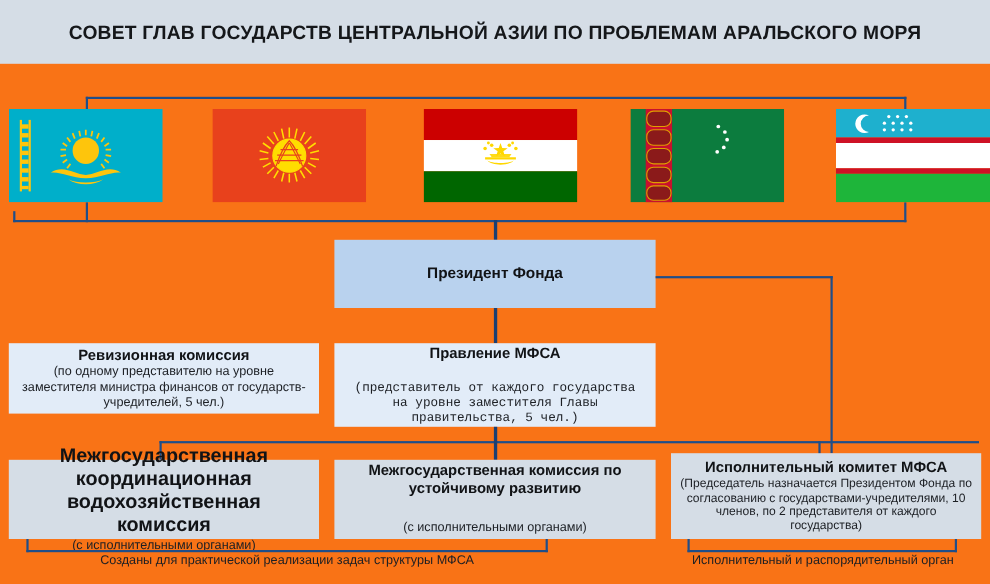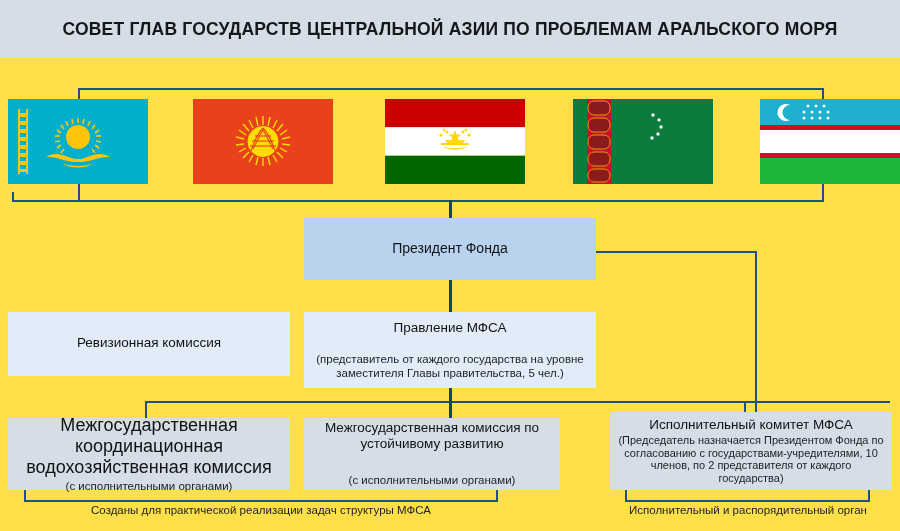--- a/index.html
+++ b/index.html
@@ -1,17 +1,17 @@
 <!DOCTYPE html>
 <html><head>
 <meta charset="utf-8">
 <style>
   html,body{margin:0;padding:0;background:#ffffff;}
   body{font-family:"Liberation Sans","DejaVu Sans",sans-serif;}
-  #root{position:relative;width:900px;height:531px;background:#fde047;overflow:hidden;}
+  #root{position:relative;width:900px;height:531px;background:#f97316;overflow:hidden;}
 
   
   .header-band{position:absolute;left:0;top:0;width:900px;height:58px;background:#d5dde6;}
   .header-title{position:absolute;left:0;top:0;width:900px;height:58px;
     display:flex;align-items:center;justify-content:center;
     font-size:17.5px;font-weight:bold;letter-spacing:.2px;color:#15171a;
     text-align:center;white-space:nowrap;}
 
   
   .flag{position:absolute;top:99px;width:140px;height:85px;overflow:hidden;}
@@ -19,21 +19,21 @@
 
   
   .ln{position:absolute;background:#1f4e89;}
   .lnh{height:2px;}
   .lnv{width:2px;}
   .lnv3{width:3px;background:#1b3f72;}
 
   
   .box{position:absolute;box-sizing:border-box;display:flex;flex-direction:column;
     align-items:center;justify-content:center;text-align:center;padding:6px 8px;}
-  .box .t{font-weight:normal;color:#111316;line-height:1.16;}
+  .box .t{font-weight:bold;color:#111316;line-height:1.16;}
   .box .s{color:#1c1f24;line-height:1.18;}
   .lvl2{background:#b9d2ee;}
   .lvl3{background:#e2ecf8;}
   .lvl4{background:#d5dde6;}
 
   .cap{position:absolute;text-align:center;color:#1c1f24;}
 </style>
 </head>
 <body>
 
@@ -214,39 +214,40 @@
     <div class="t" style="font-size:14px;margin-bottom:2px;">Президент Фонда</div>
   </div>
 
   <div class="ln lnv3" style="left:449px;top:280px;height:32px;"></div>
 
   <div class="ln lnh" style="left:596px;top:251px;width:161px;"></div>
   <div class="ln lnv" style="left:755px;top:251px;height:161px;"></div>
 
   <div class="box lvl3" style="left:8px;top:312px;width:282px;height:64px;">
     <div class="t" style="font-size:13.5px;margin-bottom:2px;">Ревизионная комиссия</div>
+    <div class="s" style="font-size:11.5px;max-width:258px;">(по одному представителю на уровне заместителя министра финансов от государств-учредителей, 5 чел.)</div>
   </div>
 
   <div class="box lvl3" style="left:304px;top:312px;width:292px;height:76px;">
     <div class="t" style="font-size:13.5px;margin-bottom:18px;text-align:center;">Правление МФСА</div>
-    <div class="s" style="font-size:11.5px;max-width:276px;">(представитель от каждого государства на уровне заместителя Главы правительства, 5 чел.)</div>
+    <div class="s" style="font-size:11.5px;max-width:276px;font-family:Liberation Mono, monospace;">(представитель от каждого государства на уровне заместителя Главы правительства, 5 чел.)</div>
   </div>
 
   <div class="ln lnv3" style="left:449px;top:388px;height:14px;"></div>
   <div class="ln lnh" style="left:145px;top:401px;width:745px;"></div>
   <div class="ln lnv" style="left:145px;top:401px;height:17px;"></div>
   <div class="ln lnv3" style="left:449px;top:401px;height:17px;"></div>
   <div class="ln lnv" style="left:744px;top:401px;height:17px;"></div>
 
   <div class="box lvl4" style="left:8px;top:418px;width:282px;height:72px;">
     <div class="t" style="font-size:18px;margin-bottom:2px;max-width:262px;">Межгосударственная координационная водохозяйственная комиссия</div>
     <div class="s" style="font-size:11.5px;">(с исполнительными органами)</div>
   </div>
 
-  <div class="box lvl4" style="left:304px;top:418px;width:256px;height:72px;gap:21px;">
+  <div class="box lvl4" style="left:304px;top:418px;width:292px;height:72px;gap:21px;">
     <div class="t" style="font-size:13.5px;margin-bottom:2px;max-width:272px;">Межгосударственная комиссия по устойчивому развитию</div>
     <div class="s" style="font-size:11.5px;">(с исполнительными органами)</div>
   </div>
 
   <div class="box lvl4" style="left:610px;top:412px;width:282px;height:78px;align-items:center;">
     <div class="t" style="font-size:13.5px;margin-bottom:1px;">Исполнительный комитет МФСА</div>
     <div class="s" style="font-size:11px;max-width:276px;line-height:1.15;">(Председатель назначается Президентом Фонда по согласованию с государствами-учредителями, 10 членов, по 2 представителя от каждого государства)</div>
   </div>
 
   <div class="ln lnv" style="left:24px;top:490px;height:12px;"></div>

